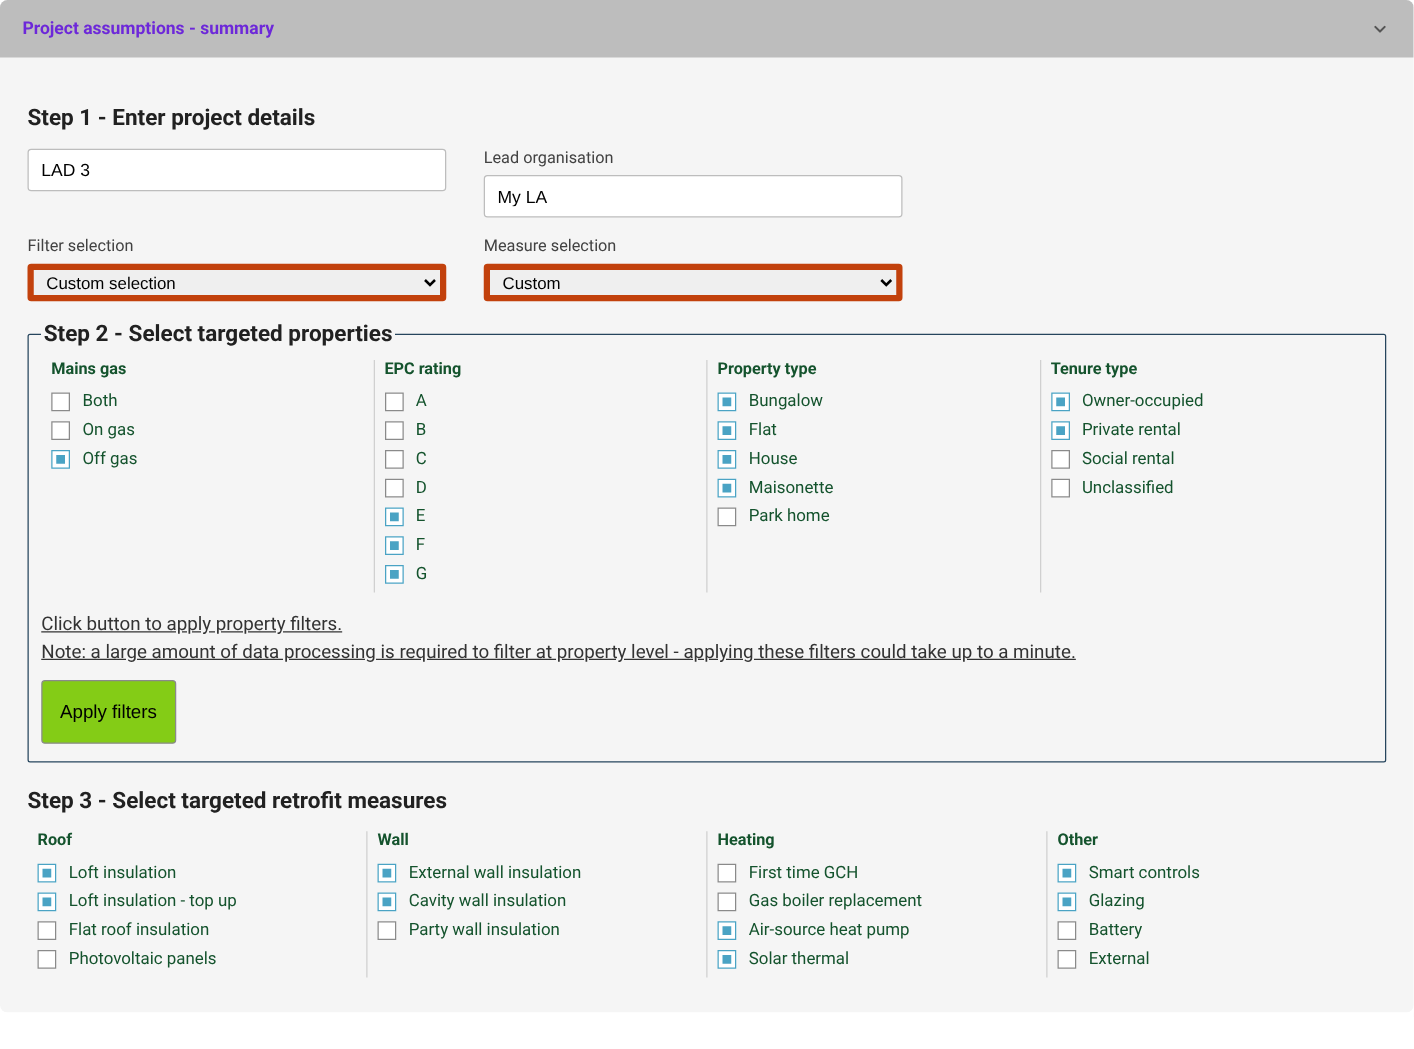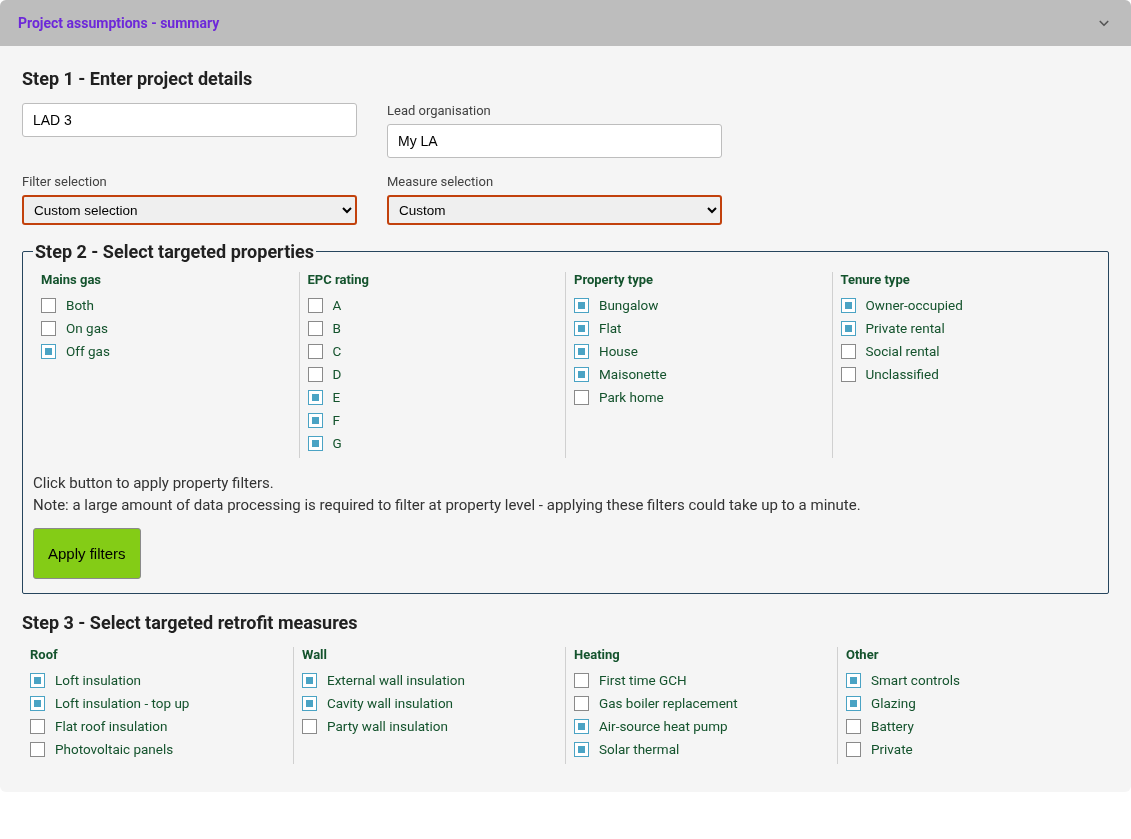--- a/index.html
+++ b/index.html
@@ -29,21 +29,21 @@
   .accordion-header .chev {
     width: 18px; height: 18px;
     color: #555;
   }
   .content {
     padding: 18px 22px 28px 22px;
   }
   h2.step-title {
     font-size: 18px;
     font-weight: 700;
-    margin: 4px 0 14px 0;
+    margin: 20px 0 14px 0;
     color: #212121;
   }
   .row2 {
     display: flex;
     gap: 30px;
     margin-bottom: 16px;
   }
   .field-block { width: 335px; }
   .field-label {
     font-size: 13px;
@@ -57,21 +57,21 @@
     font-size: 14px;
     border: 1px solid #bdbdbd;
     border-radius: 3px;
     background: #fff;
   }
   select.sel {
     width: 100%;
     height: 30px;
     padding: 2px 6px;
     font-size: 13.5px;
-    border: 2px solid #c2410c;
+    border: 5px solid #c2410c;
     border-radius: 3px;
     background: #efefef;
   }
   fieldset.step2 {
     border: 1px solid #26455d;
     border-radius: 2px;
     margin: 0 0 18px 0;
     padding: 0 10px 14px 10px;
   }
   fieldset.step2 > legend {
@@ -120,20 +120,21 @@
   }
   .chk.checked::after {
     content: "";
     width: 7px; height: 7px;
     background: #4aa3c4;
   }
   .note-block {
     margin-top: 16px;
     font-size: 15px;
     color: #333;
+    text-decoration: underline;
   }
   .note-block p { margin: 4px 0; }
   button.apply {
     margin-top: 10px;
     padding: 16px 14px;
     font-size: 15px;
     background: #84cc16;
     border: 1px solid #8a8a8a;
     border-radius: 3px;
     cursor: pointer;
@@ -364,20 +365,20 @@
             <div class="chk-row">
               <span class="chk checked"></span>
               <span>Glazing</span>
             </div>
             <div class="chk-row">
               <span class="chk"></span>
               <span>Battery</span>
             </div>
             <div class="chk-row">
               <span class="chk"></span>
-              <span>Private</span>
+              <span>External</span>
             </div>
           </div>
       </div>
     </div>
 
   </div>
 </div>
 
 </body></html>

